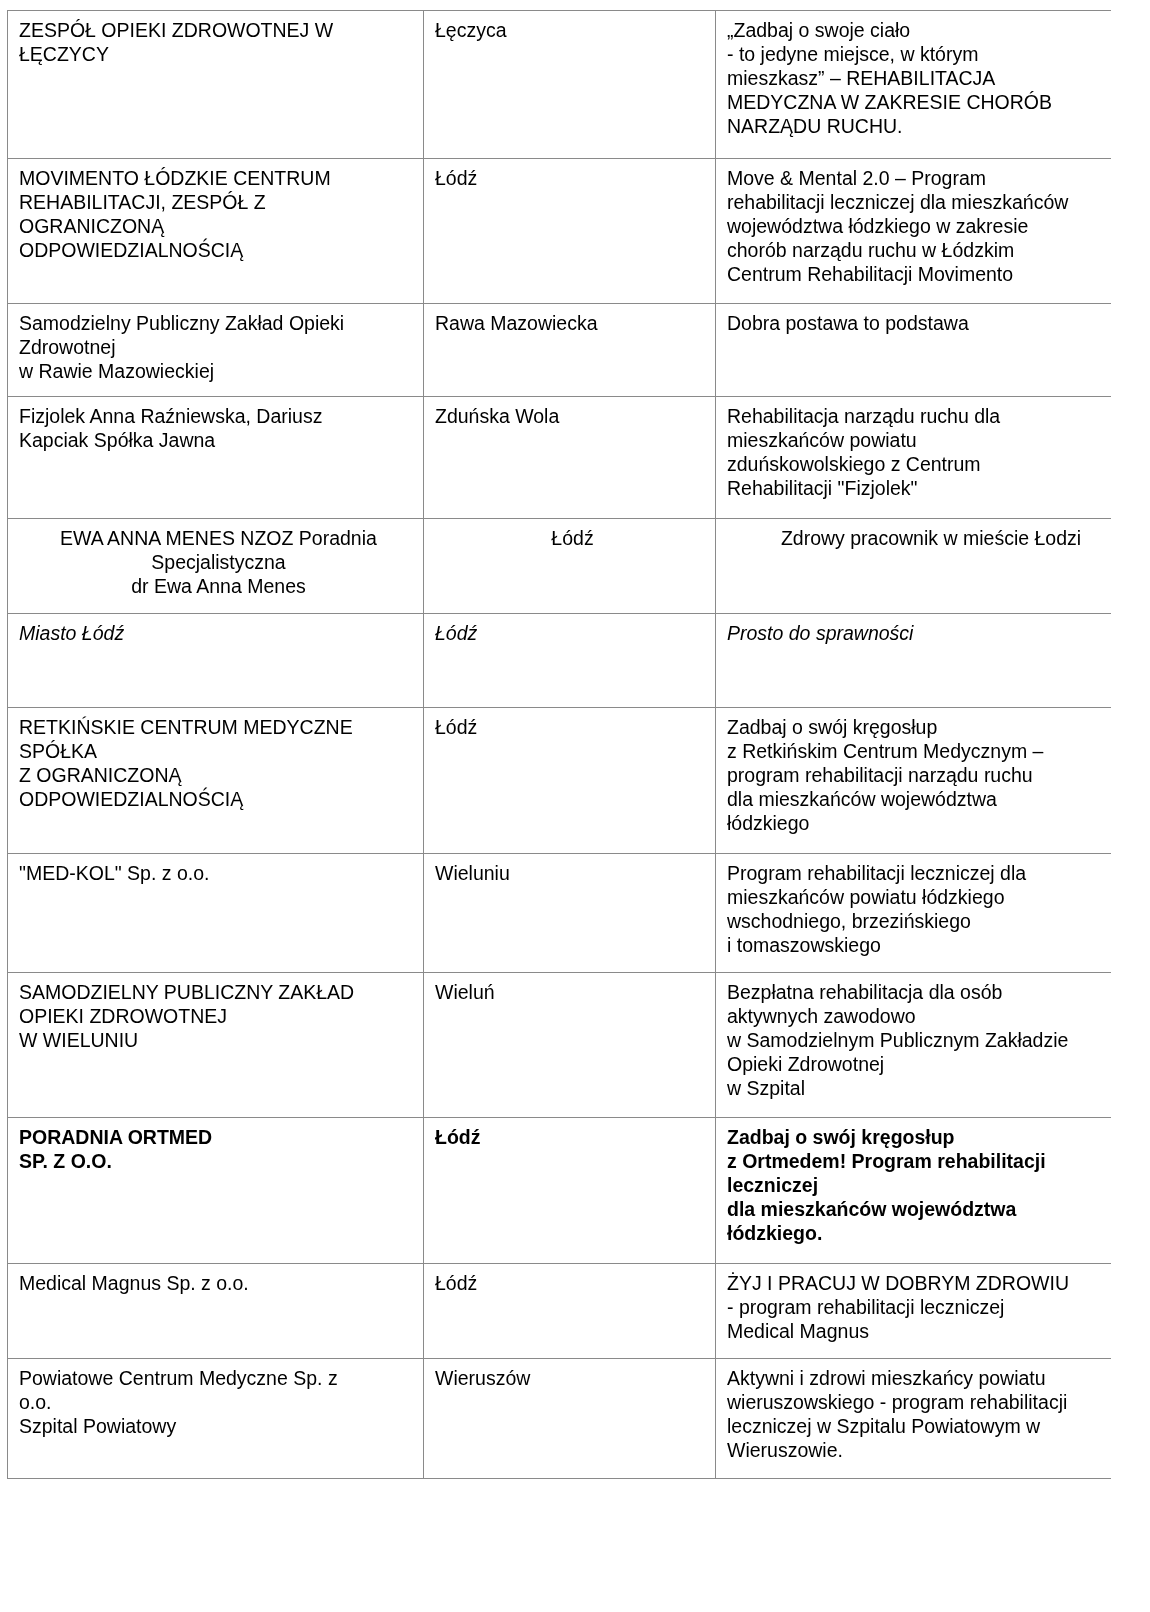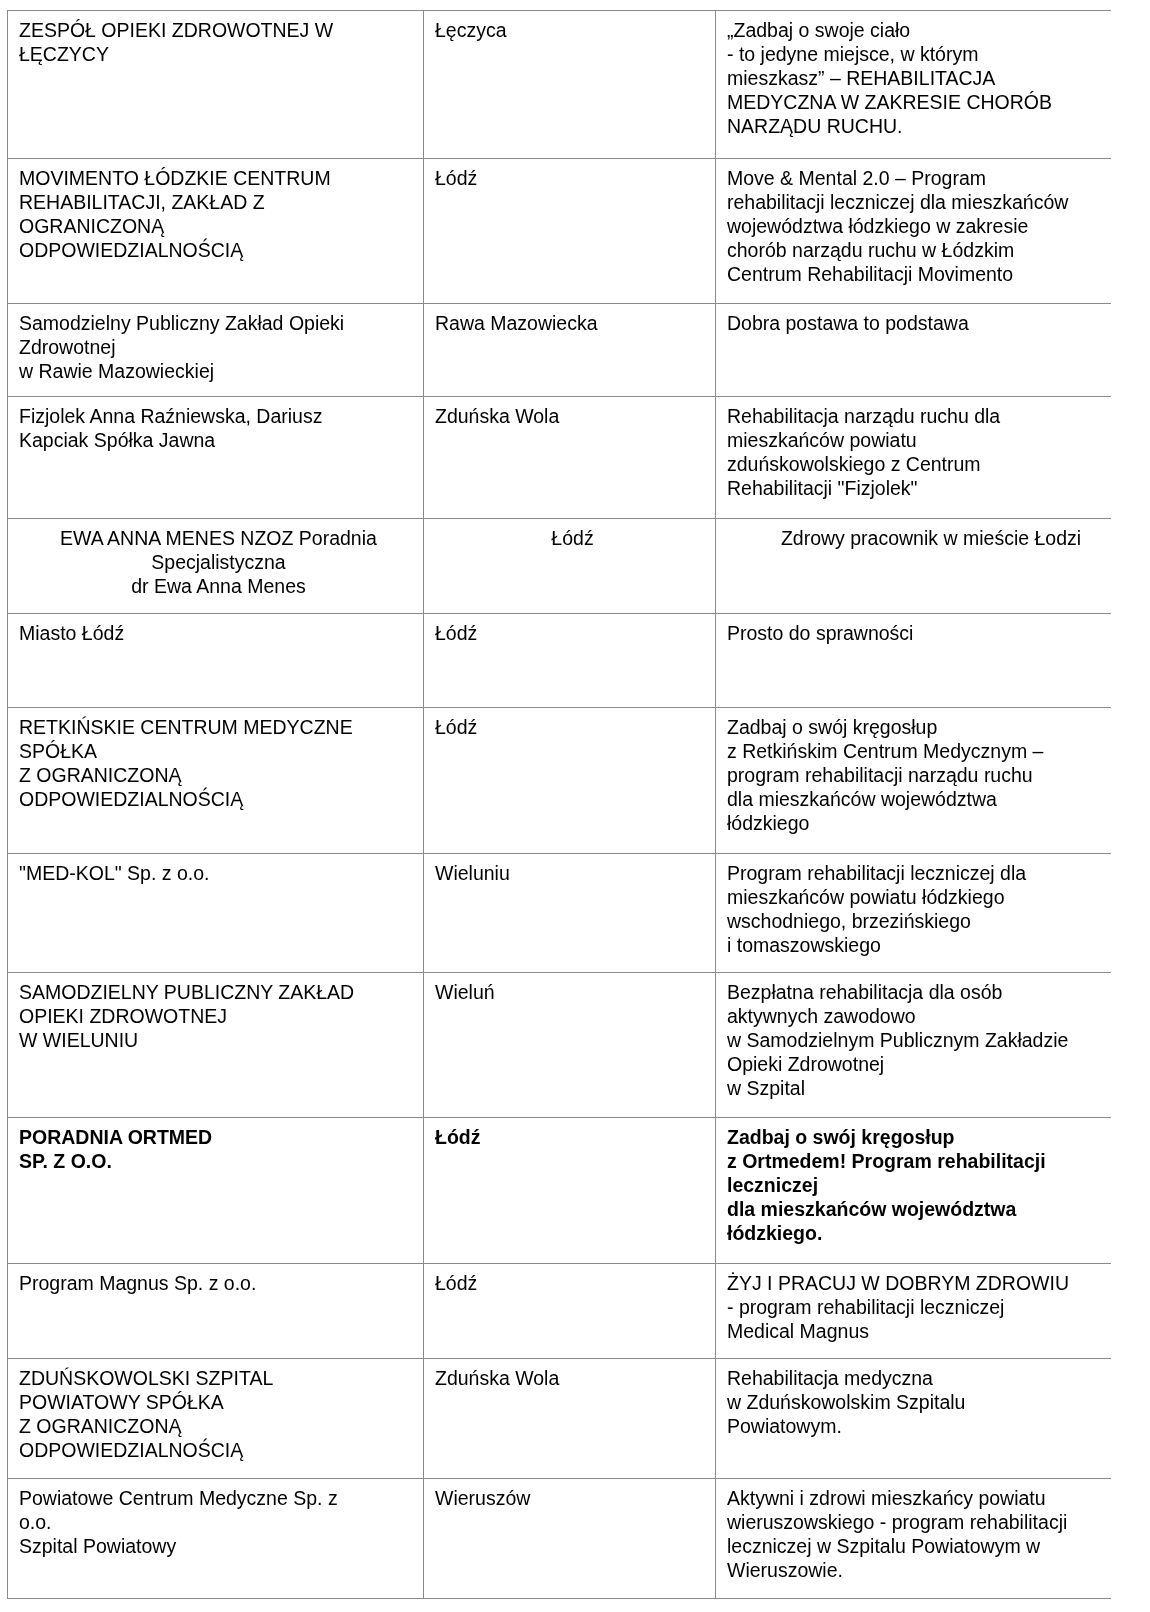--- a/index.html
+++ b/index.html
@@ -57,21 +57,21 @@
 ŁĘCZYCY</td>
         <td>Łęczyca</td>
         <td>„Zadbaj o swoje ciało
 - to jedyne miejsce, w którym
 mieszkasz” – REHABILITACJA
 MEDYCZNA W ZAKRESIE CHORÓB
 NARZĄDU RUCHU.</td>
       </tr>
       <tr style="height:145px;">
         <td>MOVIMENTO ŁÓDZKIE CENTRUM
-REHABILITACJI, ZAKŁAD Z
+REHABILITACJI, ZESPÓŁ Z
 OGRANICZONĄ
 ODPOWIEDZIALNOŚCIĄ</td>
         <td>Łódź</td>
         <td>Move &amp; Mental 2.0 – Program
 rehabilitacji leczniczej dla mieszkańców
 województwa łódzkiego w zakresie
 chorób narządu ruchu w Łódzkim
 Centrum Rehabilitacji Movimento</td>
       </tr>
       <tr style="height:93px;">
@@ -90,21 +90,21 @@
 zduńskowolskiego z Centrum
 Rehabilitacji "Fizjolek"</td>
       </tr>
       <tr style="height:95px;text-align:center;">
         <td>EWA ANNA MENES NZOZ Poradnia
 Specjalistyczna
 dr Ewa Anna Menes</td>
         <td>Łódź</td>
         <td>Zdrowy pracownik w mieście Łodzi</td>
       </tr>
-      <tr style="height:94px;">
+      <tr style="height:94px;font-style:italic;">
         <td>Miasto Łódź</td>
         <td>Łódź</td>
         <td>Prosto do sprawności</td>
       </tr>
       <tr style="height:146px;">
         <td>RETKIŃSKIE CENTRUM MEDYCZNE
 SPÓŁKA
 Z OGRANICZONĄ
 ODPOWIEDZIALNOŚCIĄ</td>
         <td>Łódź</td>
@@ -137,35 +137,25 @@
         <td>PORADNIA ORTMED
 SP. Z O.O.</td>
         <td>Łódź</td>
         <td>Zadbaj o swój kręgosłup
 z Ortmedem! Program rehabilitacji
 leczniczej
 dla mieszkańców województwa
 łódzkiego.</td>
       </tr>
       <tr style="height:95px;">
-        <td>Program Magnus Sp. z o.o.</td>
+        <td>Medical Magnus Sp. z o.o.</td>
         <td>Łódź</td>
         <td>ŻYJ I PRACUJ W DOBRYM ZDROWIU
 - program rehabilitacji leczniczej
 Medical Magnus</td>
-      </tr>
-      <tr style="height:120px;">
-        <td>ZDUŃSKOWOLSKI SZPITAL
-POWIATOWY SPÓŁKA
-Z OGRANICZONĄ
-ODPOWIEDZIALNOŚCIĄ</td>
-        <td>Zduńska Wola</td>
-        <td>Rehabilitacja medyczna
-w Zduńskowolskim Szpitalu
-Powiatowym.</td>
       </tr>
       <tr style="height:120px;">
         <td>Powiatowe Centrum Medyczne Sp. z
 o.o.
 Szpital Powiatowy</td>
         <td>Wieruszów</td>
         <td>Aktywni i zdrowi mieszkańcy powiatu
 wieruszowskiego - program rehabilitacji
 leczniczej w Szpitalu Powiatowym w
 Wieruszowie.</td>

